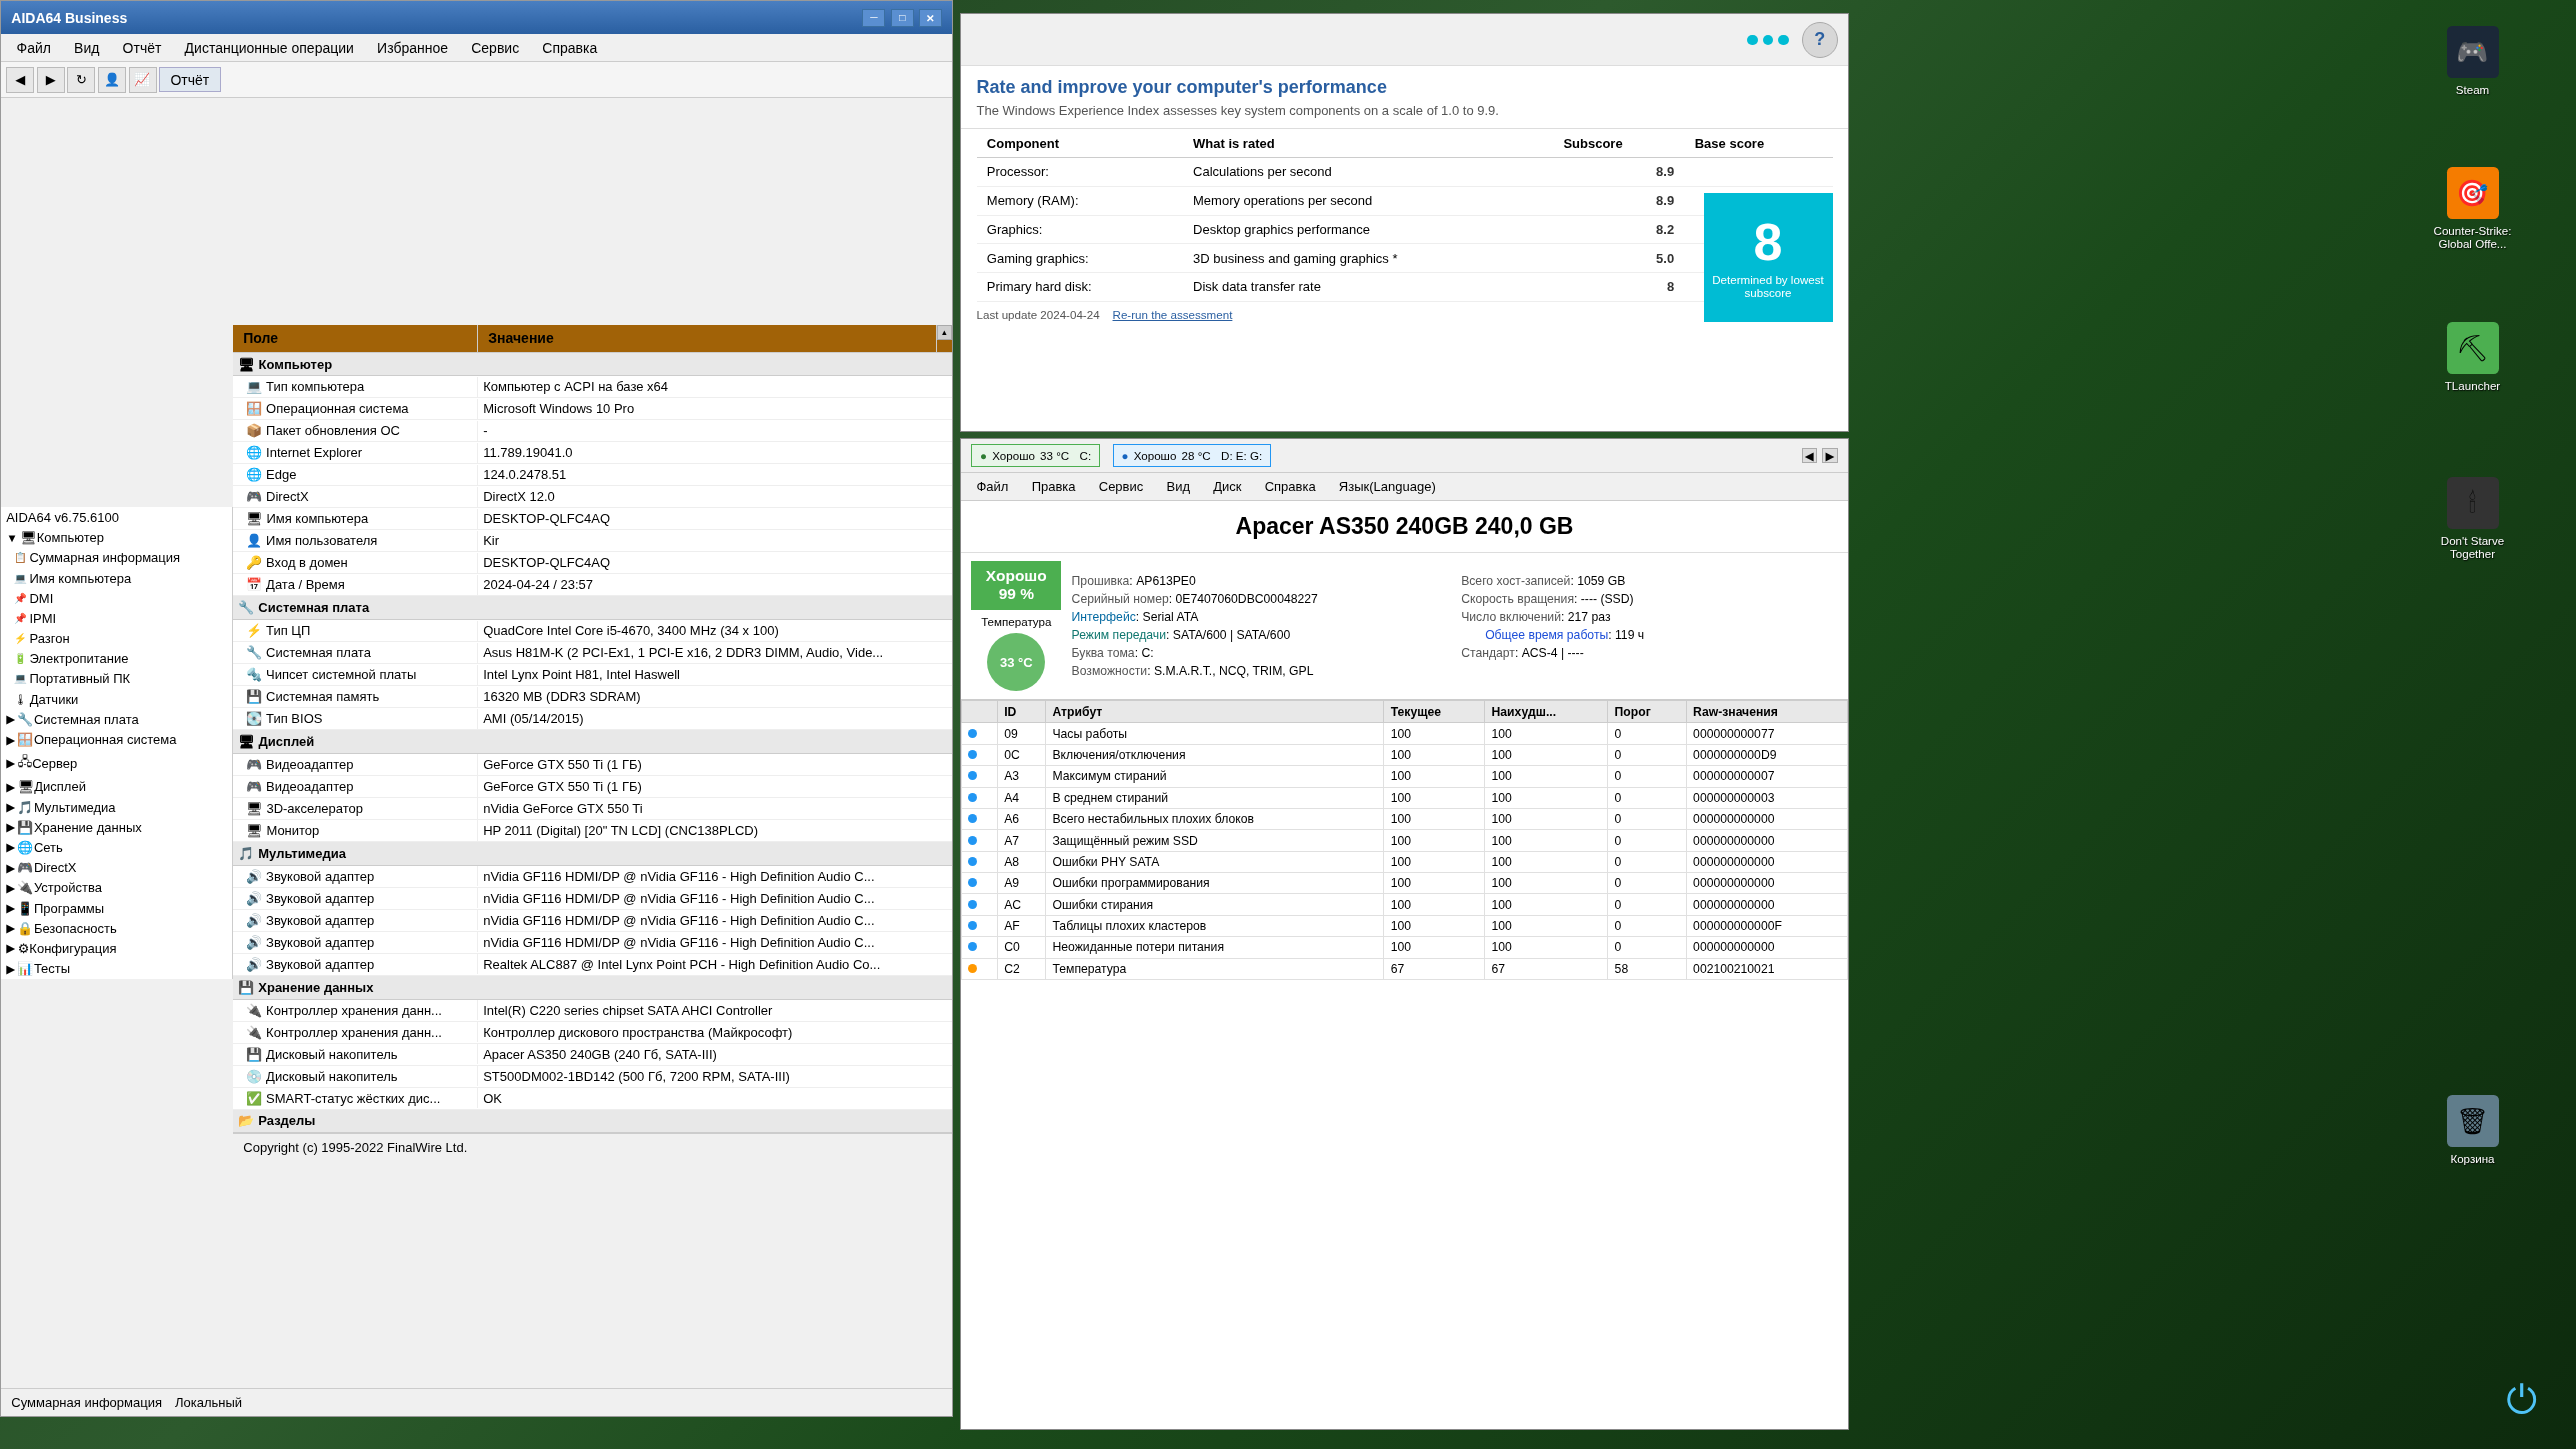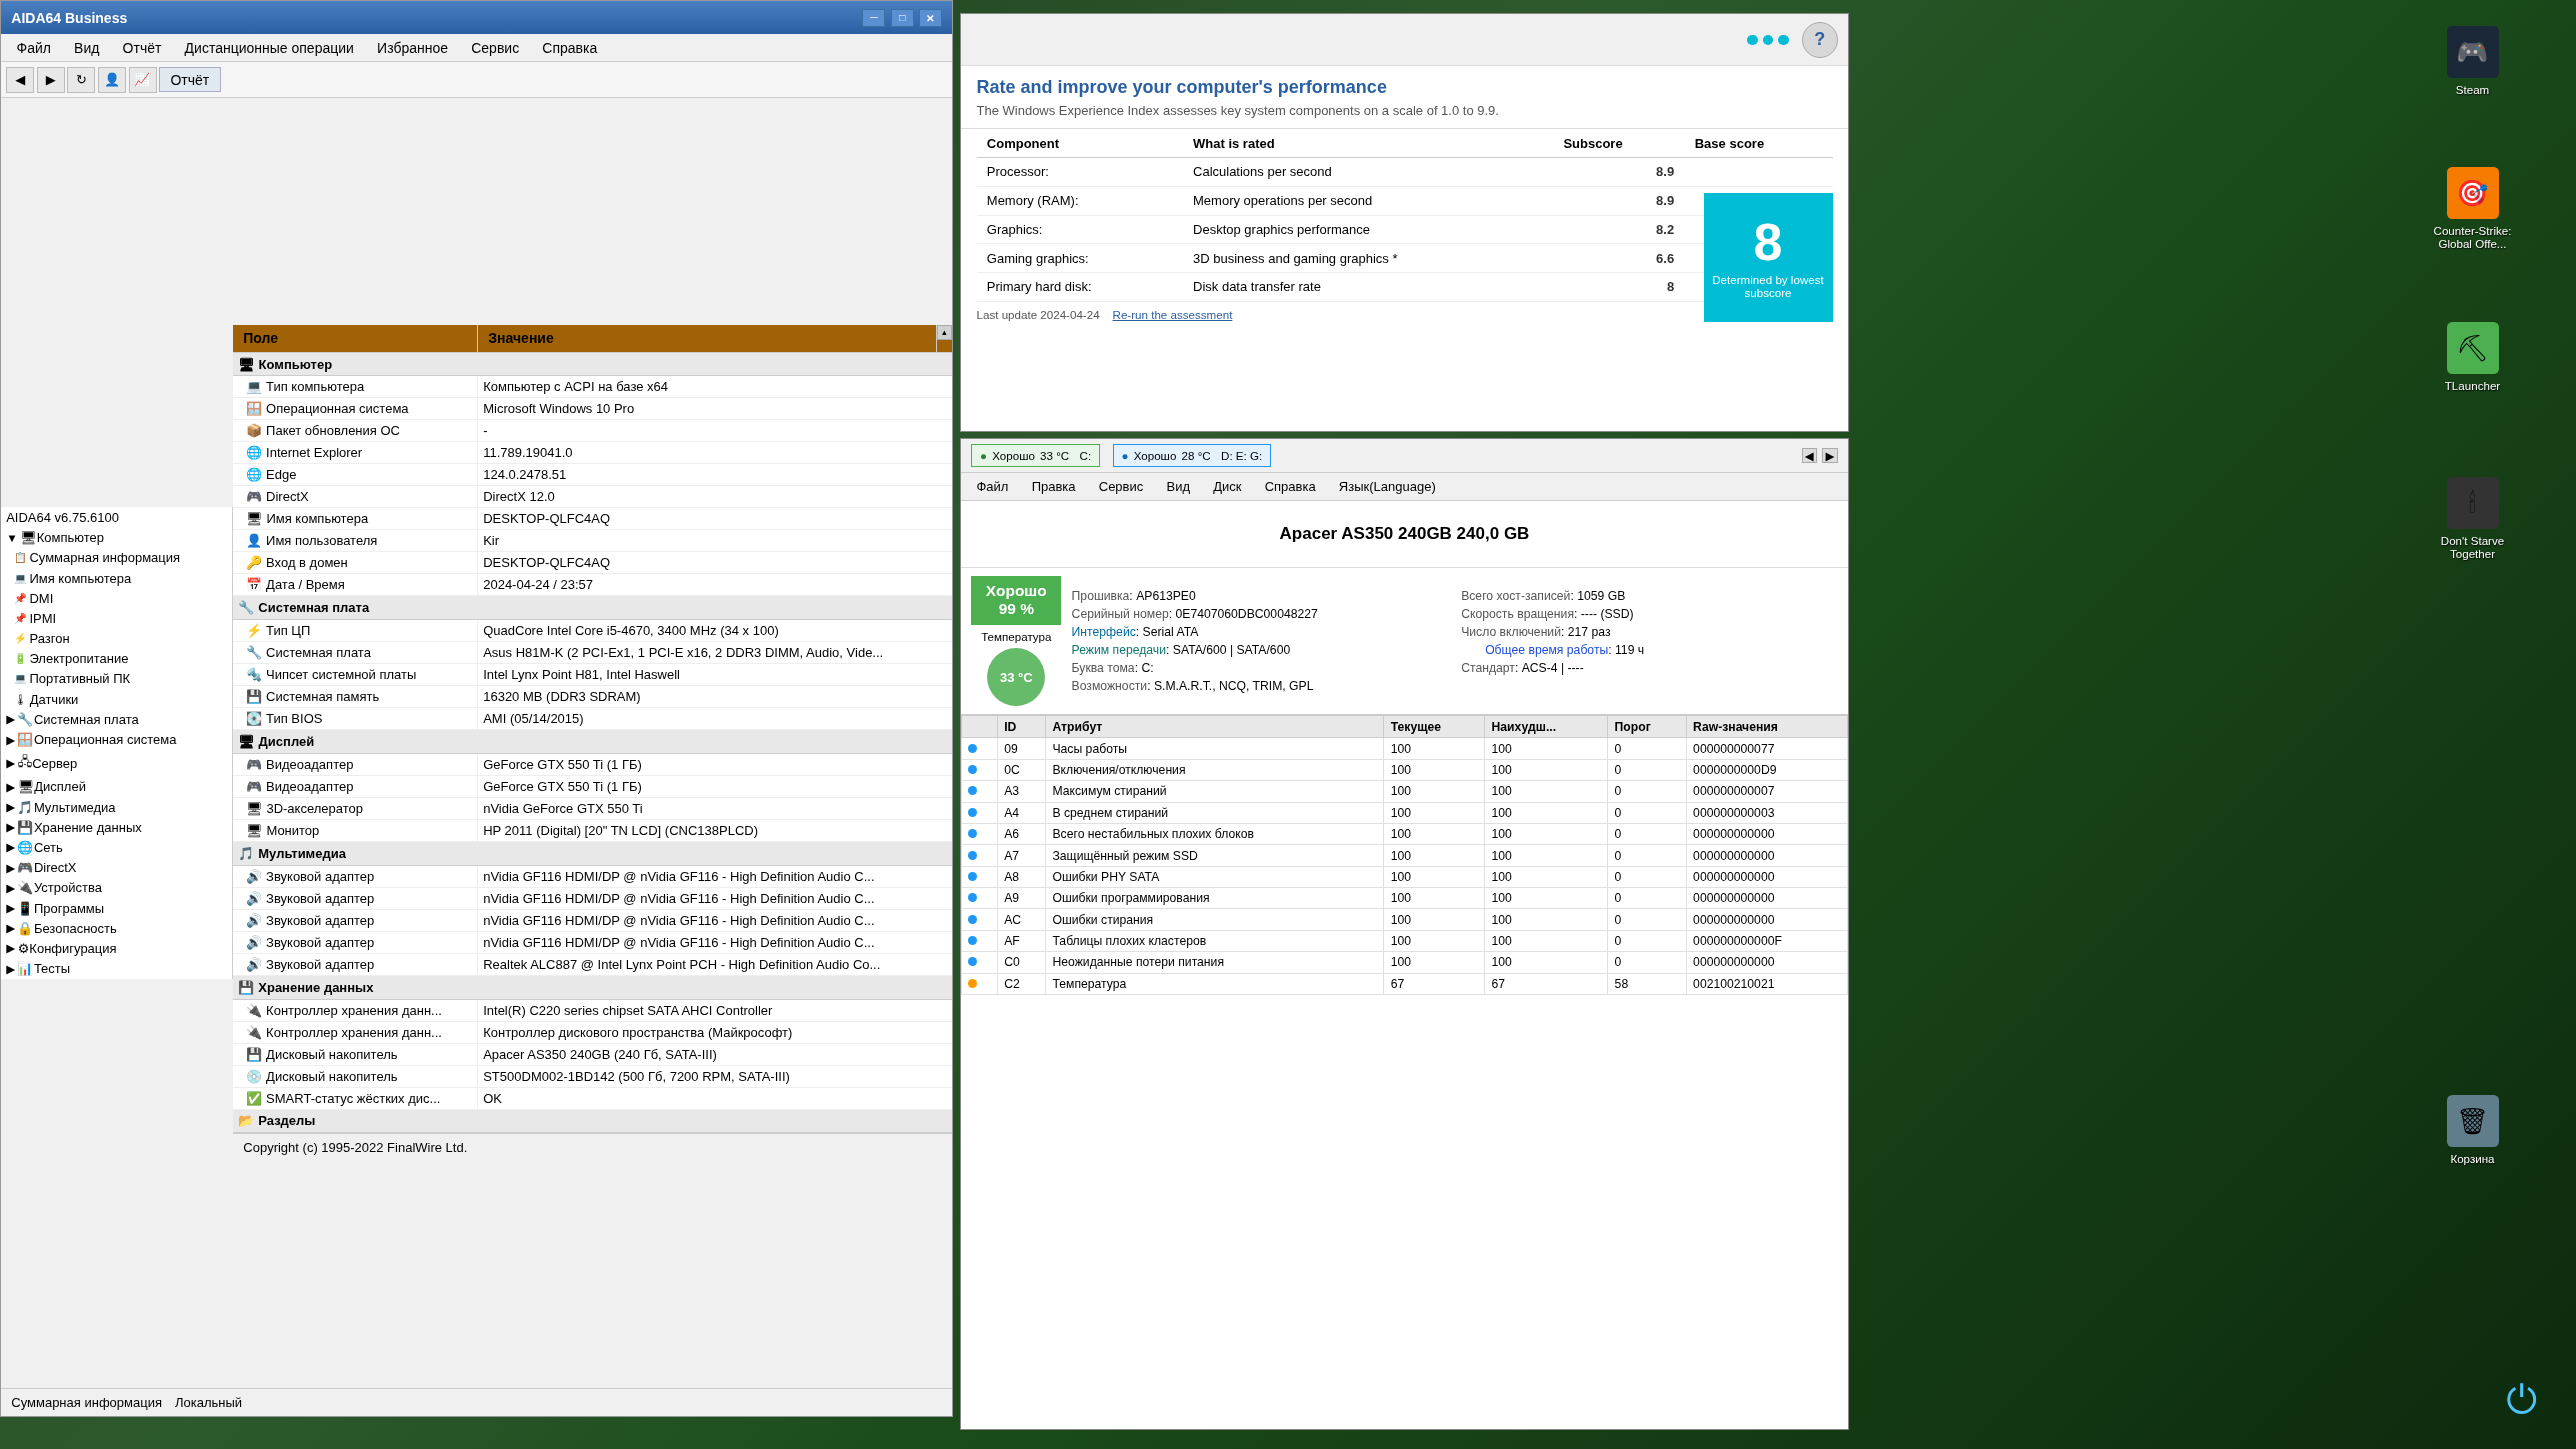--- a/index.html
+++ b/index.html
@@ -329,23 +329,23 @@
     }
 
     .hdd-menu-item {
       padding: 3.9px 10.3px;
       font-size: 13px;
       cursor: pointer;
     }
 
     .hdd-title {
       text-align: center;
-      font-size: 17px;
+      font-size: 23px;
       font-weight: bold;
-      padding: 23px;
+      padding: 12px;
       border-bottom: 0.6px solid #ddd;
     }
 
     
     .smart-table {
       width: 100%;
       border-collapse: collapse;
       font-size: 12.2px;
     }
 
@@ -884,21 +884,21 @@
         </tr>
         <tr class="wei-row">
           <td>Graphics:</td>
           <td>Desktop graphics performance</td>
           <td class="wei-score-col">8.2</td>
           <td></td>
         </tr>
         <tr class="wei-row">
           <td>Gaming graphics:</td>
           <td>3D business and gaming graphics *</td>
-          <td class="wei-score-col">6.6</td>
+          <td class="wei-score-col">5.0</td>
           <td></td>
         </tr>
         <tr class="wei-row">
           <td>Primary hard disk:</td>
           <td>Disk data transfer rate</td>
           <td class="wei-score-col">8</td>
           <td></td>
         </tr>
       </tbody>
     </table>

